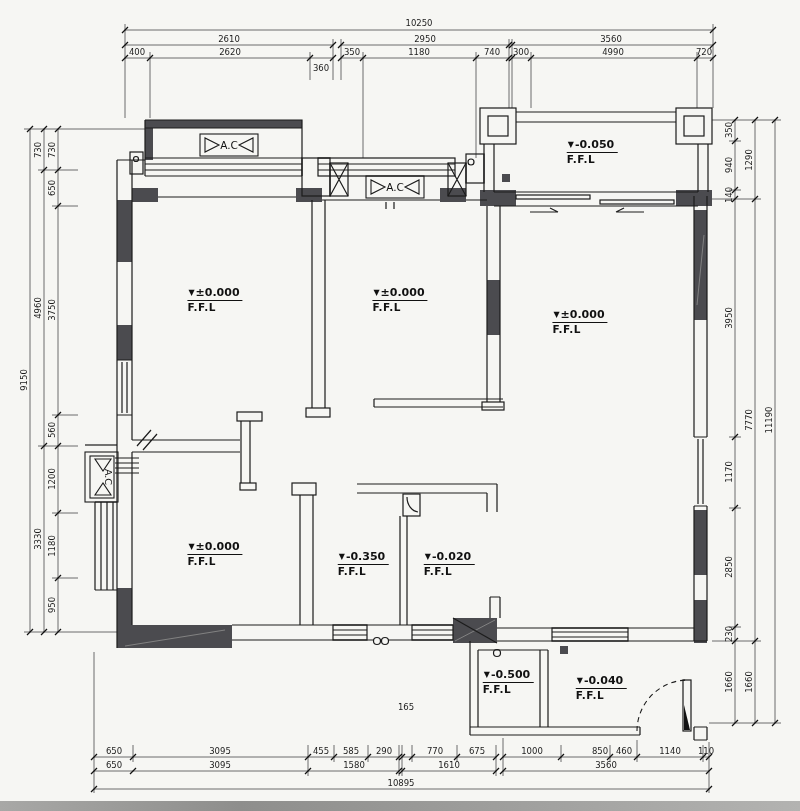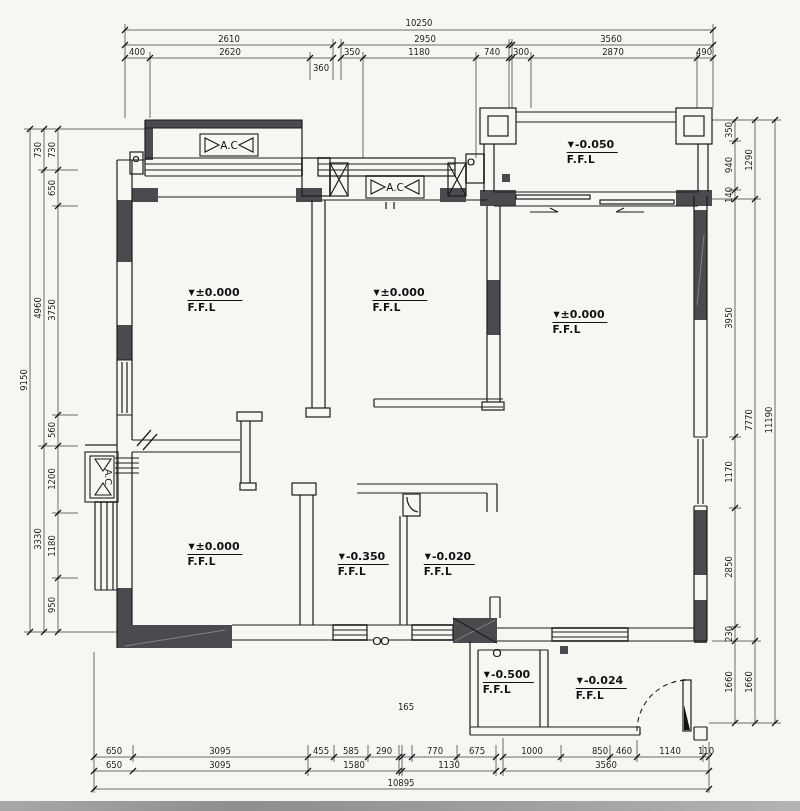--- a/index.html
+++ b/index.html
@@ -179,40 +179,40 @@
 <span class="dim" style="left:229px;top:39px">2610</span>
 <span class="dim" style="left:425px;top:39px">2950</span>
 <span class="dim" style="left:611px;top:39px">3560</span>
 <span class="dim" style="left:137px;top:52px">400</span>
 <span class="dim" style="left:230px;top:52px">2620</span>
 <span class="dim" style="left:321px;top:68px">360</span>
 <span class="dim" style="left:352px;top:52px">350</span>
 <span class="dim" style="left:419px;top:52px">1180</span>
 <span class="dim" style="left:492px;top:52px">740</span>
 <span class="dim" style="left:521px;top:52px">300</span>
-<span class="dim" style="left:613px;top:52px">2870</span>
-<span class="dim" style="left:704px;top:52px">490</span>
+<span class="dim" style="left:613px;top:52px">4990</span>
+<span class="dim" style="left:704px;top:52px">720</span>
 
 <span class="dim" style="left:114px;top:751px">650</span>
 <span class="dim" style="left:220px;top:751px">3095</span>
 <span class="dim" style="left:321px;top:751px">455</span>
 <span class="dim" style="left:351px;top:751px">585</span>
 <span class="dim" style="left:384px;top:751px">290</span>
 <span class="dim" style="left:406px;top:707px">165</span>
 <span class="dim" style="left:435px;top:751px">770</span>
 <span class="dim" style="left:477px;top:751px">675</span>
 <span class="dim" style="left:532px;top:751px">1000</span>
 <span class="dim" style="left:600px;top:751px">850</span>
 <span class="dim" style="left:624px;top:751px">460</span>
 <span class="dim" style="left:670px;top:751px">1140</span>
 <span class="dim" style="left:706px;top:751px">110</span>
 <span class="dim" style="left:114px;top:765px">650</span>
 <span class="dim" style="left:220px;top:765px">3095</span>
 <span class="dim" style="left:354px;top:765px">1580</span>
-<span class="dim" style="left:449px;top:765px">1130</span>
+<span class="dim" style="left:449px;top:765px">1610</span>
 <span class="dim" style="left:606px;top:765px">3560</span>
 <span class="dim" style="left:401px;top:783px">10895</span>
 
 <span class="dim v" style="left:52px;top:150px">730</span>
 <span class="dim v" style="left:52px;top:188px">650</span>
 <span class="dim v" style="left:52px;top:310px">3750</span>
 <span class="dim v" style="left:52px;top:430px">560</span>
 <span class="dim v" style="left:52px;top:479px">1200</span>
 <span class="dim v" style="left:52px;top:546px">1180</span>
 <span class="dim v" style="left:52px;top:605px">950</span>
@@ -286,19 +286,19 @@
 <div class="ffl" style="left:508px;top:668px">
   <div class="ffl-top">
         <span class="tri">▼</span>
         <span>-0.500</span>
       </div>
   <div class="ffl-bot">F.F.L</div>
 </div>
 <div class="ffl" style="left:601px;top:674px">
   <div class="ffl-top">
         <span class="tri">▼</span>
-        <span>-0.024</span>
+        <span>-0.040</span>
       </div>
   <div class="ffl-bot">F.F.L</div>
 </div>
 
 <div class="bottom-strip"></div>
 </div>
 
 </body></html>

